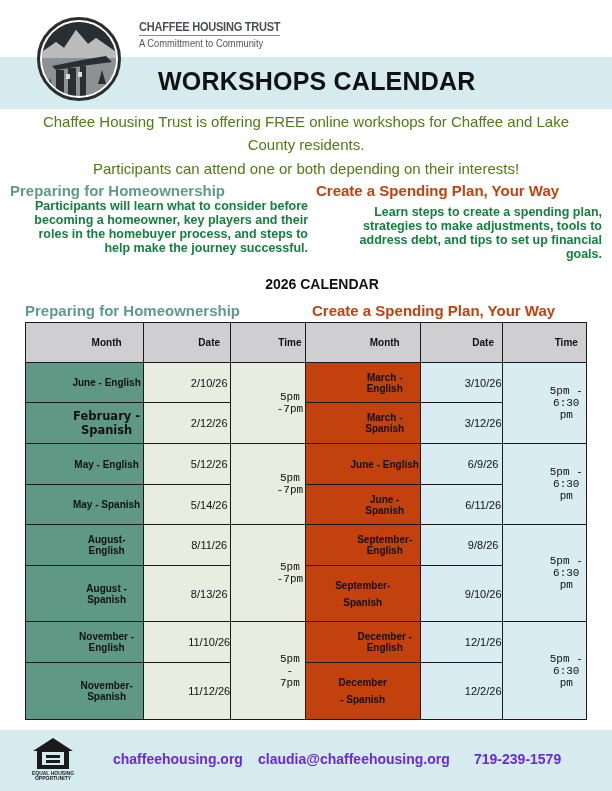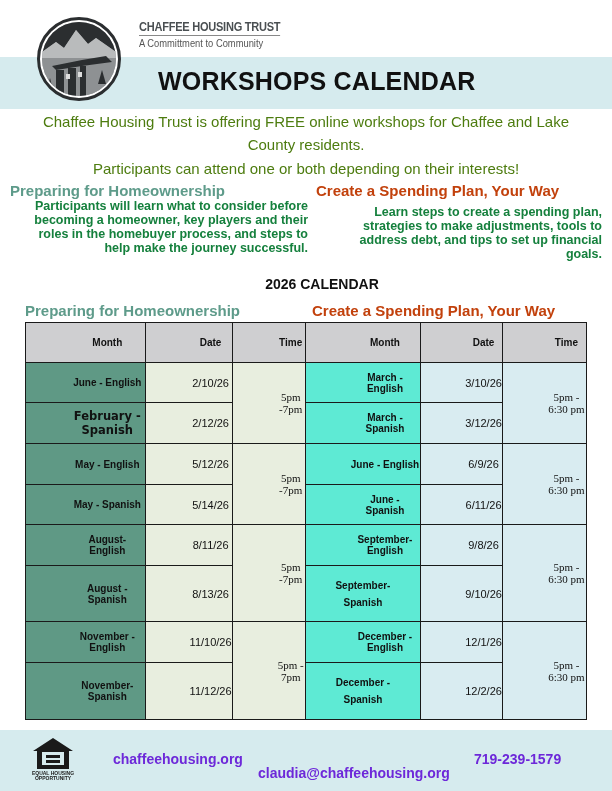--- a/index.html
+++ b/index.html
@@ -49,24 +49,24 @@
     position: absolute; left: 25px; top: 322px; border-collapse: collapse;
     width: 562px;
   }
   td, th {
     border: 1.5px solid #1a1a1a; text-align: center; vertical-align: middle;
     font-size: 10px;
     padding-left: 44px;
   }
   th { background: #cfcfd1; height: 40px; font-weight: bold; font-size: 10px; }
   .m-green { background: #5f9985; font-weight: bold; }
-  .m-blue { background: #5eead4; font-weight: bold; }
+  .m-blue { background: #c2410c; font-weight: bold; }
   .d-green, .t-green { background: #e8eedf; }
   .d-blue, .t-blue { background: #d9ecf1; }
-  .t-green, .t-blue { font-size: 11px; font-family: Liberation Serif, serif; }
+  .t-green, .t-blue { font-size: 11px; font-family: Liberation Mono, monospace; }
   .d-green, .d-blue { font-size: 11px; }
   .big { font-size: 11.5px; font-family: "DejaVu Sans", sans-serif; }
   .footer-text {
     position: absolute; top: 751px; font-weight: bold; font-size: 14px; color: #6d28d9;
   }
   .eho { position: absolute; left: 28px; top: 735px; width: 50px; height: 50px; }
   .eho-label {
     position: absolute; left: 28px; top: 771px; width: 50px; text-align: center;
     font-size: 5px; line-height: 5px; font-weight: bold; color: #222;
   }
@@ -207,14 +207,14 @@
   <rect x="14" y="17" width="22" height="13" fill="#d6ebee"></rect>
   <rect x="18" y="20" width="14" height="3" fill="#1a1a1a"></rect>
   <rect x="18" y="25" width="14" height="3" fill="#1a1a1a"></rect>
 </svg>
 <div class="eho-label">
   <div>EQUAL HOUSING</div>
   <div>OPPORTUNITY</div>
 </div>
 
 <div class="footer-text" style="left:113px;">chaffeehousing.org</div>
-<div class="footer-text" style="left:258px;margin-top:14px;">claudia@chaffeehousing.org</div>
+<div class="footer-text" style="left:258px;">claudia@chaffeehousing.org</div>
 <div class="footer-text" style="left:474px;">719-239-1579</div>
 
 </body></html>

